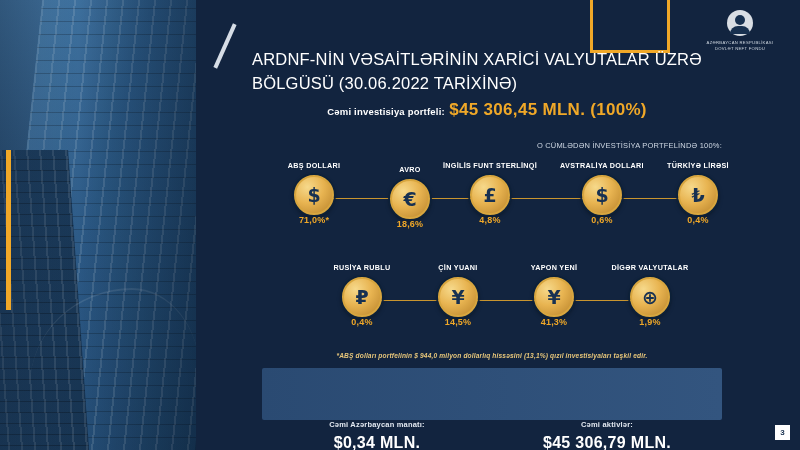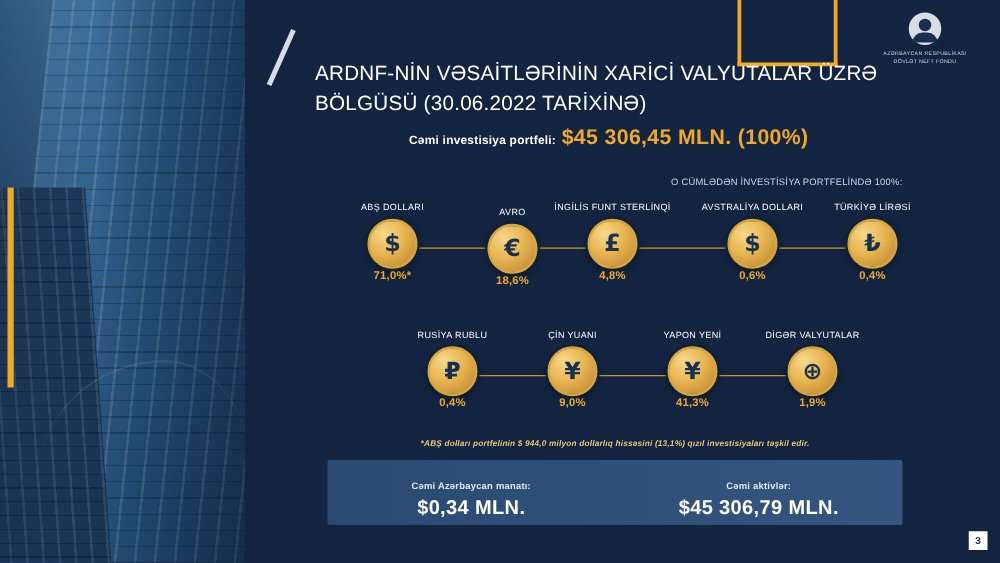--- a/index.html
+++ b/index.html
@@ -103,21 +103,21 @@
 
   
   .row{position:absolute;}
   .row .connector{
     position:absolute;height:1px;background:#c9952f;top:48px;
   }
   .cur{
     position:absolute;width:96px;text-align:center;
   }
   .cur .name{
-    font-size:7.2px;font-weight:normal;letter-spacing:.3px;line-height:1.25;
+    font-size:7.2px;font-weight:bold;letter-spacing:.3px;line-height:1.25;
     height:20px;display:flex;align-items:flex-end;justify-content:center;
     text-transform:uppercase;
   }
   .coin{
     width:36px;height:36px;margin:5px auto 0;border-radius:50%;
     background:radial-gradient(circle at 32% 28%,#f6d98b 0%,#e8b451 45%,#b8822a 100%);
     border:2px solid #d8a63f;
     box-shadow:0 0 0 2px rgba(13,33,56,.9), 0 2px 5px rgba(0,0,0,.45);
     display:flex;align-items:center;justify-content:center;
     color:#173152;font-size:19px;font-weight:bold;line-height:1;
@@ -132,21 +132,21 @@
     position:absolute;left:252px;top:352px;width:480px;text-align:center;
     font-size:6.6px;font-style:italic;font-weight:bold;color:#e7c67a;letter-spacing:.15px;
   }
 
   
   .summary{
     position:absolute;left:262px;top:368px;width:460px;height:52px;
     background:linear-gradient(90deg,#2a4a72,#33557f);
     border-radius:2px;display:flex;
   }
-  .summary .cell{flex:1;text-align:center;padding-top:16px;}
+  .summary .cell{flex:1;text-align:center;padding-top:16px;margin-top:36px;}
   .summary .cap{font-size:7.5px;font-weight:bold;color:#e3e9f1;letter-spacing:.2px;}
   .summary .big{margin-top:5px;font-size:16px;font-weight:bold;color:#ffffff;letter-spacing:.3px;}
 
   .pagenum{
     position:absolute;right:10px;bottom:10px;width:15px;height:15px;
     background:#ffffff;color:#17304f;font-size:8px;font-weight:bold;
     display:flex;align-items:center;justify-content:center;
   }
 </style>
 </head>
@@ -219,21 +219,21 @@
 
     <div class="cur" style="left:0px;top:0;">
       <div class="name">RUSİYA RUBLU</div>
       <div class="coin">₽</div>
       <div class="pct">0,4%</div>
     </div>
 
     <div class="cur" style="left:96px;top:0;">
       <div class="name">ÇİN YUANI</div>
       <div class="coin">¥</div>
-      <div class="pct">9,0%</div>
+      <div class="pct">14,5%</div>
     </div>
 
     <div class="cur" style="left:192px;top:0;">
       <div class="name">YAPON YENİ</div>
       <div class="coin">¥</div>
       <div class="pct">41,3%</div>
     </div>
 
     <div class="cur" style="left:288px;top:0;">
       <div class="name">DİGƏR VALYUTALAR</div>

